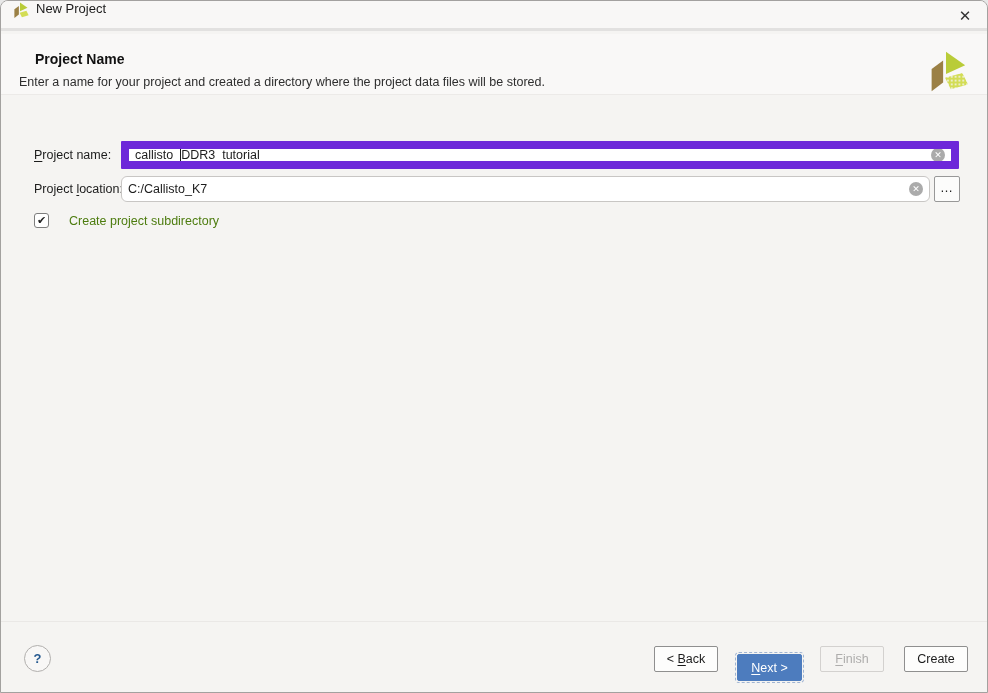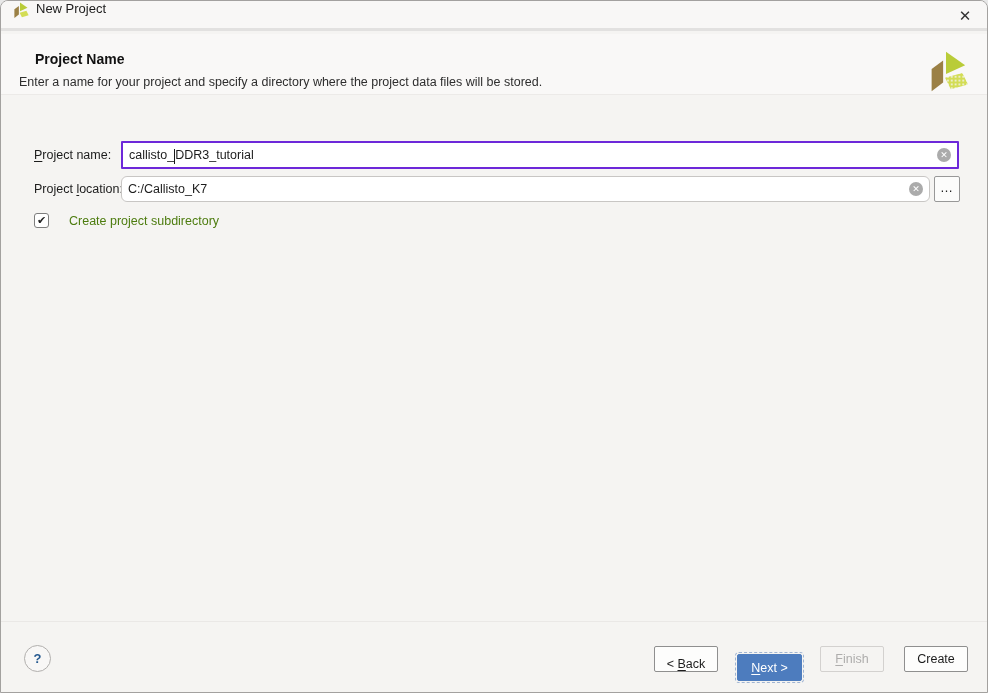--- a/index.html
+++ b/index.html
@@ -43,21 +43,21 @@
   .accel { text-decoration:underline; text-underline-offset:2px; }
 
   .input-box {
     position:absolute; background:#ffffff;
     display:flex; align-items:center;
     font-size:12.5px; color:#1c1c1c;
     padding:0 24px 0 6px; white-space:nowrap; overflow:hidden;
   }
   .input-name {
     left:120px; top:140px; width:838px; height:28px;
-    border:2px solid #6d28d9; border-radius:1px;
+    border:8px solid #6d28d9; border-radius:1px;
   }
   .input-location {
     left:120px; top:175px; width:809px; height:26px;
     border:1px solid #c8c6c4; border-radius:6px;
   }
   .caret { display:inline-block; width:1px; height:15px; background:#1a1a1a; margin:0 0 -3px 0; }
 
   .clear-icon {
     position:absolute; right:6px; top:50%; transform:translateY(-50%);
     width:14px; height:14px; border-radius:50%;
@@ -94,21 +94,21 @@
     display:flex; align-items:center; justify-content:center;
     font-size:13px; font-weight:bold; color:#24588f;
   }
   .btn {
     position:absolute; top:24px; height:26px; width:64px;
     background:#fdfdfc; border:1px solid #8f8f8f; border-radius:2px;
     font-size:12.5px; color:#1c1c1c;
     display:flex; align-items:center; justify-content:center;
     font-family:"Liberation Sans","DejaVu Sans",sans-serif;
   }
-  .btn-back   { left:653px;align-items:flex-end; }
+  .btn-back   { left:653px; }
   .btn-next   {
     left:736px; width:65px; height:27px;
     background:#4d7cbe; border:1px solid #4d7cbe; color:#ffffff;
     outline:1px dashed #9fb4d2; outline-offset:1px;margin-top:8px;
   }
   .btn-finish { left:819px; background:transparent; border:1px solid #d3d1cf; color:#aeadac; }
   .btn-cancel { left:903px; }
 </style>
 </head>
 <body>
@@ -120,21 +120,21 @@
       <polygon points="24,4 44,18 24,27" fill="#b9cc38"></polygon>
       <polygon points="9,22 21,13 21,36 9,45" fill="#9b8045"></polygon>
       <polygon points="23,31 41,26 47,38 29,43" fill="#d3dd55"></polygon>
     </svg>
     <span class="titlebar-title">New Project</span>
     <div class="close-btn">✕</div>
   </div>
 
   <div class="header">
     <div class="header-title">Project Name</div>
-    <div class="header-desc">Enter a name for your project and specify a directory where the project data files will be stored.</div>
+    <div class="header-desc">Enter a name for your project and created a directory where the project data files will be stored.</div>
     <svg class="header-logo" viewBox="0 0 48 48">
       <defs>
         <pattern id="dots" width="4" height="4" patternUnits="userSpaceOnUse">
           <rect width="4" height="4" fill="#d3dd55"></rect>
           <circle cx="2" cy="2" r="1" fill="#f5f4f2"></circle>
         </pattern>
       </defs>
       <polygon points="24,4 44,18 24,27" fill="#b9cc38"></polygon>
       <polygon points="9,22 21,13 21,36 9,45" fill="#9b8045"></polygon>
       <polygon points="23,31 41,26 47,38 29,43" fill="url(#dots)"></polygon>

